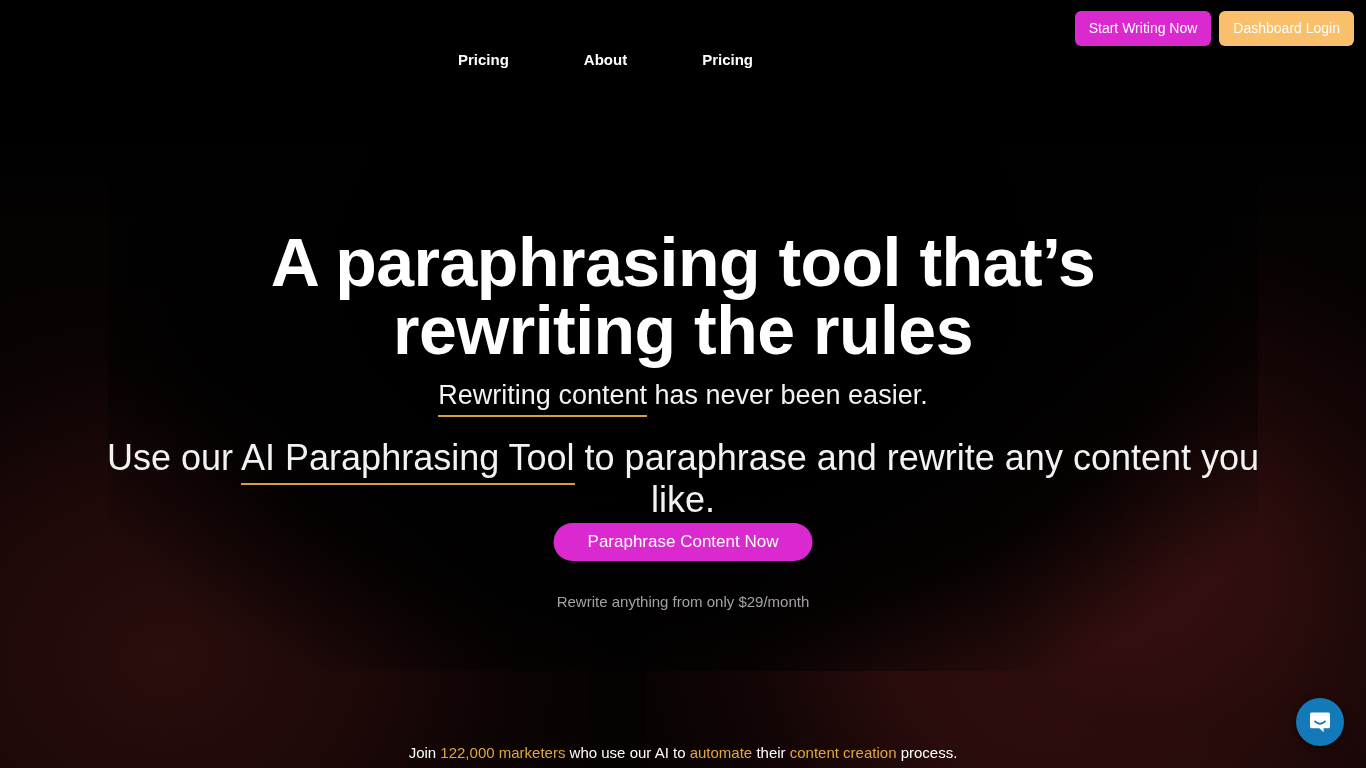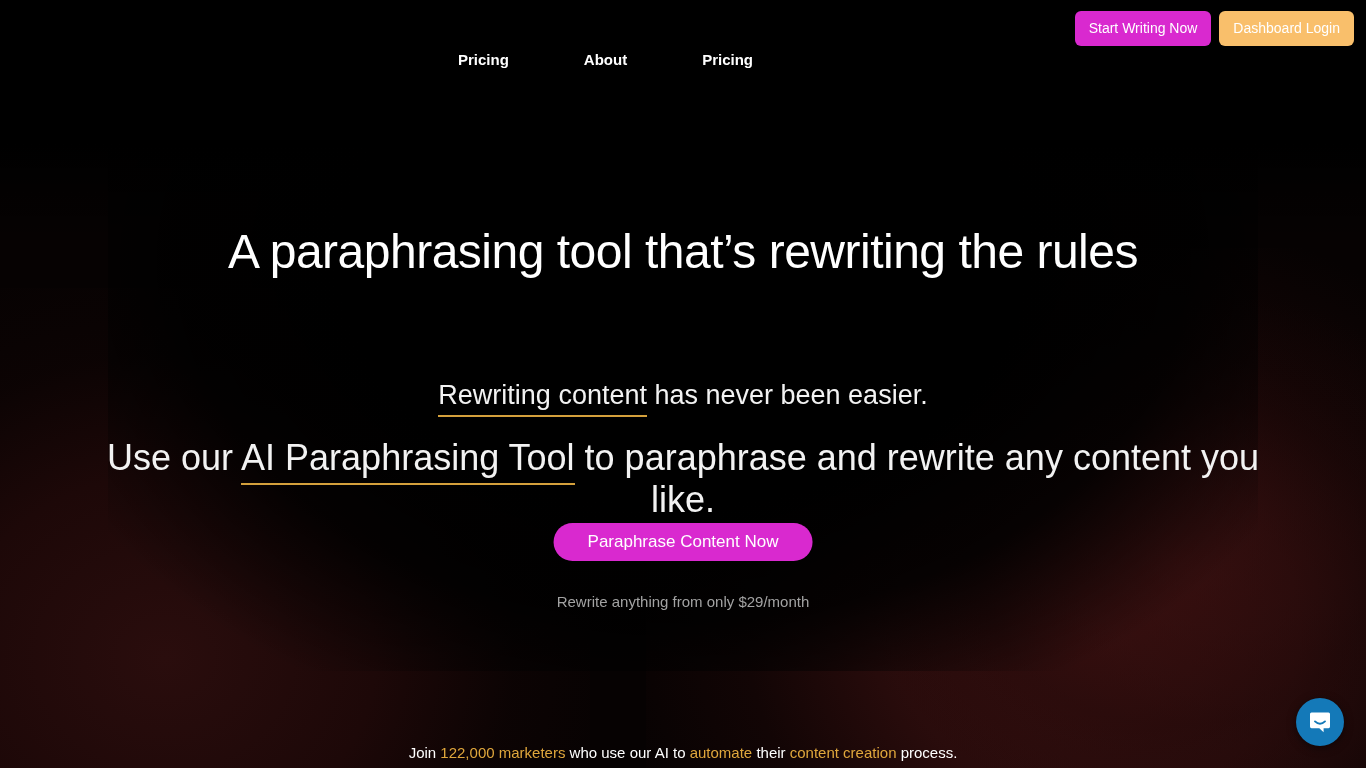--- a/index.html
+++ b/index.html
@@ -136,22 +136,22 @@
     text-align:center;
   }
 
   #hero-headline {
     position:absolute;
     left:50%;
     transform:translateX(-50%);
     top:228px;
     width:1030px;
     color:#ffffff;
-    font-size:48px;
-    font-weight:normal;
+    font-size:68px;
+    font-weight:bold;
     line-height:1.0;
     letter-spacing:-0.5px;
   }
 
   #hero-sub-1 {
     position:absolute;
     left:50%;
     transform:translateX(-50%);
     top:380px;
     width:1100px;

